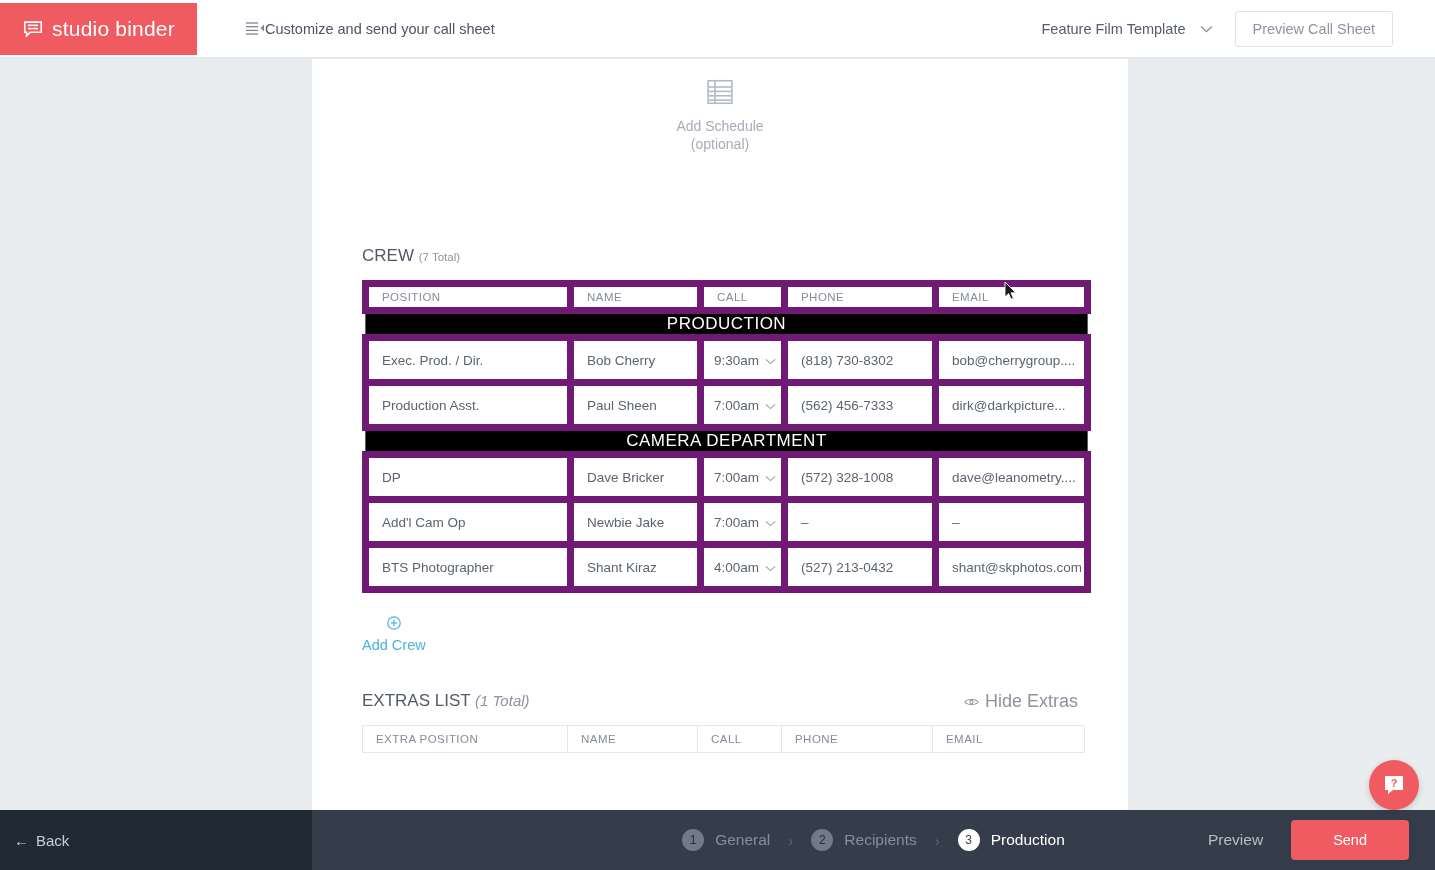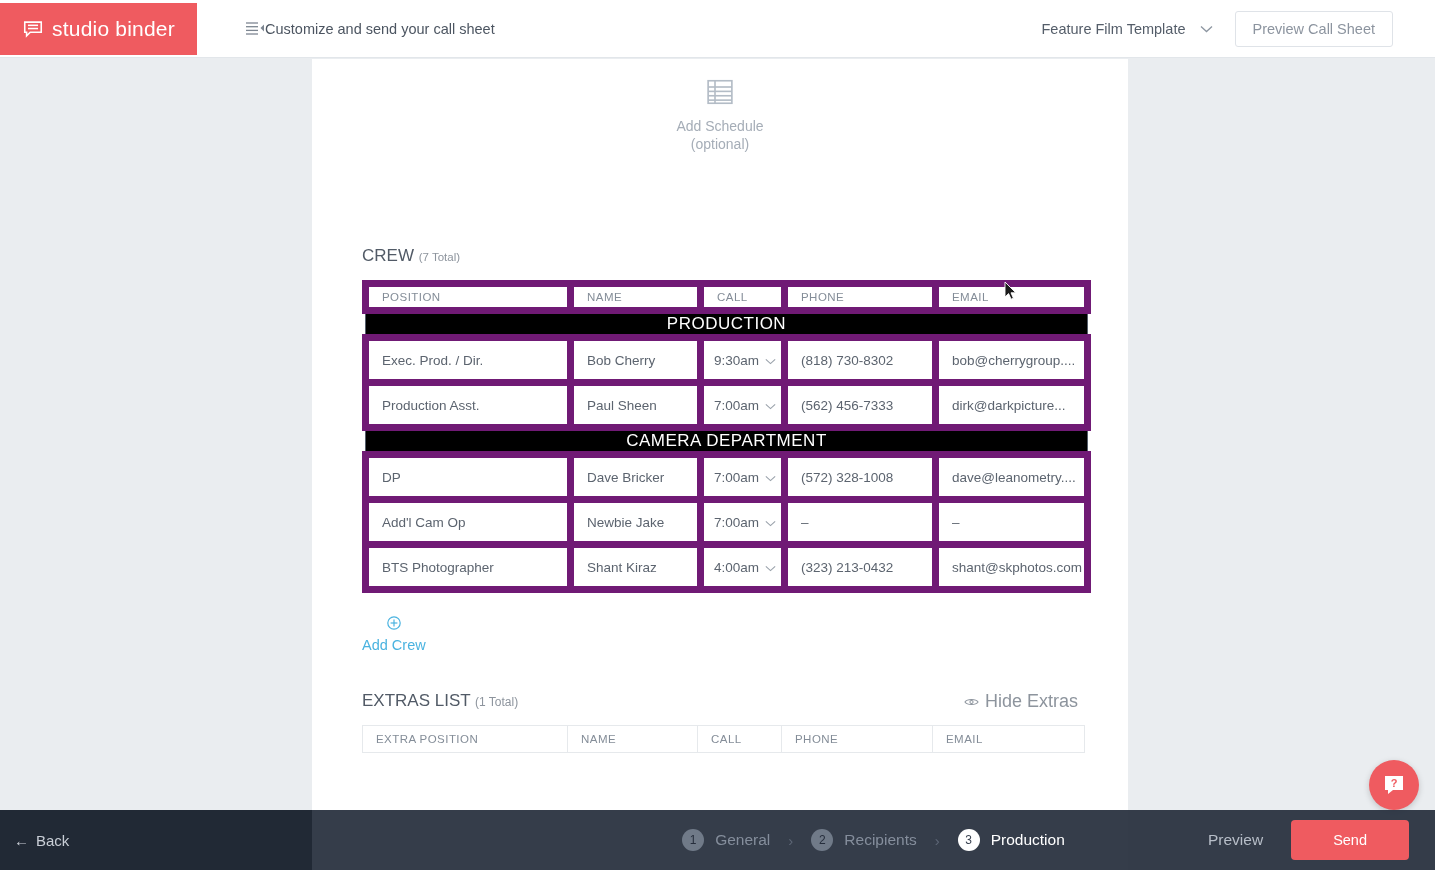--- a/index.html
+++ b/index.html
@@ -109,21 +109,21 @@
 
   .add-crew {
     margin-top: 23px; display: inline-flex; align-items: center; gap: 7px;
     color: #4ab3e0; font-size: 14.5px; cursor: pointer; flex-direction: column;
   }
   .plus-circ { width: 14px; height: 14px; display: block; }
 
   
   .extras-wrap { padding: 0 50px; margin-top: 38px; }
   .extras-title { font-size: 17px; color: #515a66; }
-  .extras-title .count { font-size: 12px; color: #8d949d; }
+  .extras-title .count { font-size: 15px; color: #8d949d; font-style: italic; }
   .hide-extras {
     float: right; font-size: 18px; color: #8d949d;
     display: inline-flex; align-items: center; gap: 6px; cursor: pointer;
   }
   .eye-icon { width: 15px; height: 10px; display: block; }
   table.extras {
     width: 716px; border-collapse: collapse; margin-top: 14px;
     table-layout: fixed; clear: both;
   }
   table.extras th {
@@ -337,21 +337,21 @@
               <td>BTS Photographer</td>
               <td>Shant Kiraz</td>
               <td class="call-cell">
                 <span class="call-inner">
                   <span>4:00am</span>
                   <span><svg class="chev-sm" viewBox="0 0 13 8" fill="none" stroke="#9aa2ab" stroke-width="1.3">
                       <path d="M1 1.5 L6.5 6.5 L12 1.5"></path>
                     </svg></span>
                 </span>
               </td>
-              <td>(323) 213-0432</td>
+              <td>(527) 213-0432</td>
               <td>shant@skphotos.com</td>
             </tr>
           </tbody>
       </table>
 
       <div class="add-crew">
         <span>
           <svg class="plus-circ" viewBox="0 0 14 14" fill="none" stroke="#4ab3e0" stroke-width="1.2">
             <circle cx="7" cy="7" r="6.2"></circle>
             <line x1="7" y1="3.6" x2="7" y2="10.4"></line>

